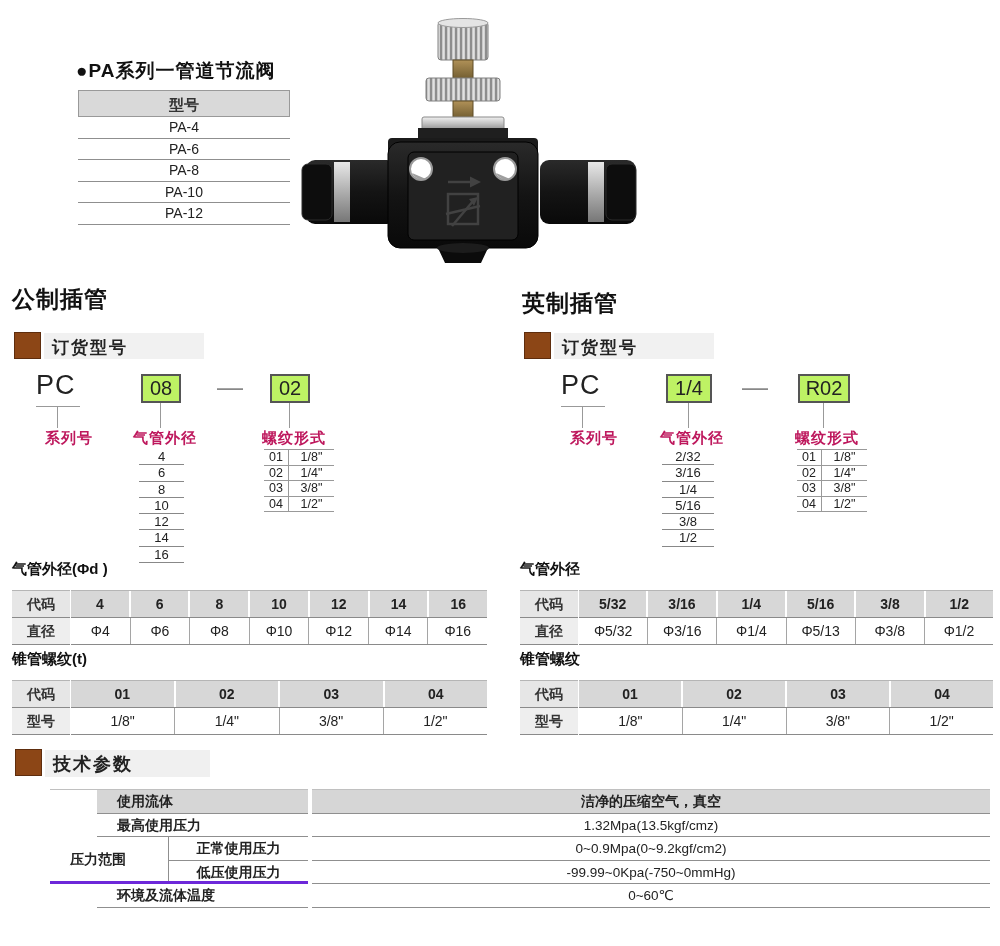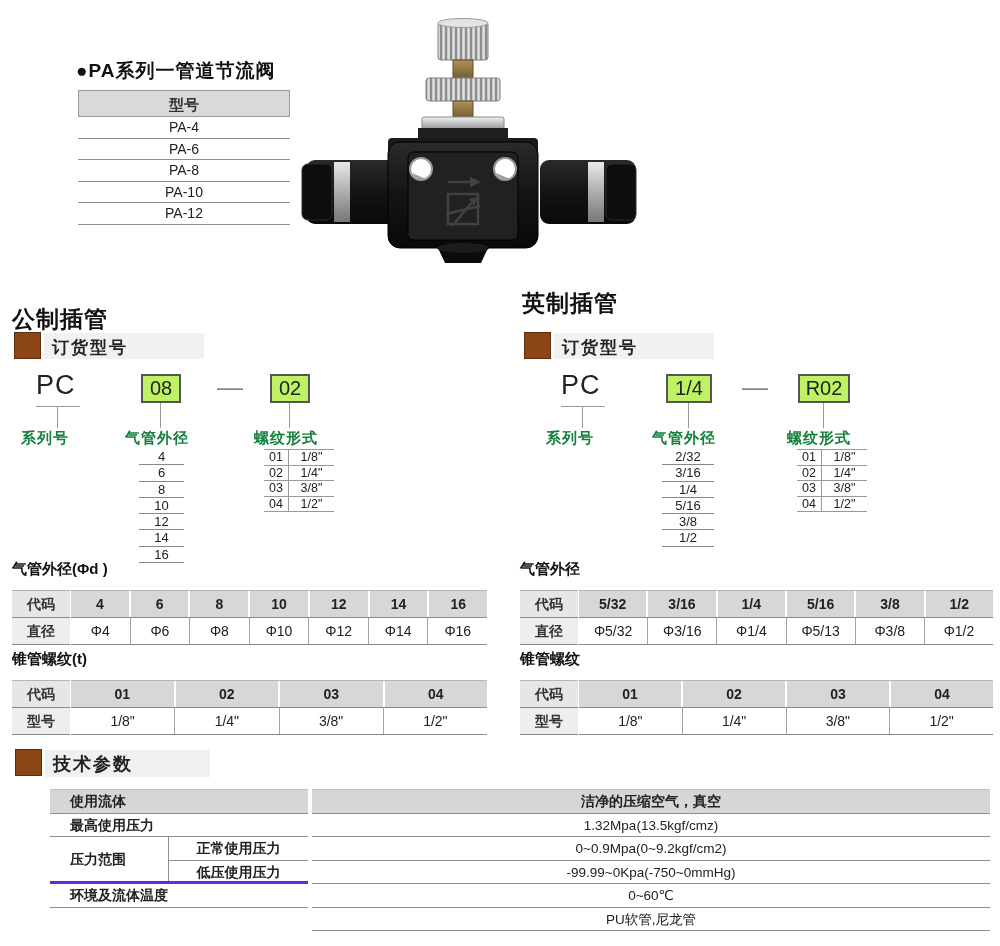--- a/index.html
+++ b/index.html
@@ -22,21 +22,21 @@
   .order-band { height:26px; background:#f1f1f1; }
   .order-label { font-size:17px; font-weight:bold; color:#222; letter-spacing:2px; }
 
   
   .code-series { font-size:27px; color:#222; letter-spacing:1px; }
   .code-box { border:2px solid #555; text-align:center; font-size:20px; color:#222;
               display:flex; align-items:center; justify-content:center; background:#bef264; }
   .code-dash { font-size:26px; color:#888; text-align:center; }
   .vline { width:1px; background:#999; }
   .hline { height:1px; background:#999; }
-  .field-label { font-size:15px; font-weight:bold; text-align:left; color:#15803d; letter-spacing:1px; }
+  .field-label { font-size:15px; font-weight:bold; text-align:right; color:#be185d; letter-spacing:1px; }
 
   .opt-list { }
   .opt-list .opt { height:16.3px; line-height:15px; text-align:center; font-size:13px;
                    border-bottom:1px solid #888; color:#222; }
 
   .mini-table { border-top:1px solid #999; }
   .mini-table .mrow { display:flex; height:15.6px; border-bottom:1px solid #999; }
   .mini-table .mc1 { width:24px; text-align:center; font-size:12.5px; line-height:15px; }
   .mini-table .mc2 { flex:1; text-align:center; font-size:12.5px; line-height:15px; border-left:1px solid #999; }
 
@@ -49,21 +49,21 @@
   .spec-data .drow { display:flex; height:27px; border-bottom:1px solid #8a8a8a; }
   .spec-data .drow.gray .dc { background:#d7d7d7; border-left:2px solid #fff; font-weight:bold; }
   .spec-data .drow.gray .dc:first-child { border-left:none; }
   .spec-data .drow.white .dc { border-left:1px solid #a5a5a5; }
   .spec-data .drow.white .dc:first-child { border-left:none; }
   .spec-data .dc { flex:1; text-align:center; line-height:26px; font-size:14px; color:#222; }
 
   
   .tech-labels { width:258px; border-top:1px solid #c0c0c0; }
   .tech-labels .trow { height:23.5px; line-height:23.5px; padding-left:20px; font-size:14px;
-                       font-weight:bold; border-bottom:1px solid #8f8f8f; color:#222; }
+                       font-weight:bold; border-bottom:1px solid #8f8f8f; color:#222;margin-left:47px; }
   .tech-labels .trow.gray { background:#d6d6d6; }
   .tech-combo { display:flex; height:47px; border-bottom:3px solid #6d28d9; }
   .tech-combo .left { width:118px; padding-left:20px; line-height:45px; font-size:14px; font-weight:bold; }
   .tech-combo .subcol { flex:1; border-left:1px solid #8f8f8f; }
   .tech-combo .subrow { height:23.5px; line-height:23.5px; text-align:center; font-size:14px; font-weight:bold; }
   .tech-combo .subrow.first { border-bottom:1px solid #8f8f8f; }
   .tech-values { width:678px; border-top:1px solid #c0c0c0; }
   .tech-values .vrow { height:23.5px; line-height:23.5px; text-align:center; font-size:13.5px;
                        border-bottom:1px solid #8f8f8f; color:#222; }
   .tech-values .vrow.gray { background:#d6d6d6; font-weight:bold; font-size:14px; }
@@ -142,21 +142,21 @@
       <rect x="148" y="180" width="30" height="30"></rect>
       <line x1="146" y1="200" x2="180" y2="192"></line>
       <line x1="152" y1="212" x2="174" y2="186"></line>
       <path d="M174,192 L178,183 L169,185 Z" fill="#424242" stroke="none"></path>
     </g>
 
     <path d="M138,234 L188,234 L181,249 L145,249 Z" fill="#0b0b0b"></path>
     <ellipse cx="163" cy="234" rx="26" ry="5" fill="#1c1c1c"></ellipse>
   </svg>
 
-  <div class="abs sec-title" style="left:12px; top:304px;">公制插管</div>
+  <div class="abs sec-title" style="left:12px; top:284px;">公制插管</div>
   <div class="abs order-band" style="left:44px; top:333px; width:160px;"></div>
   <div class="abs order-square" style="left:14px; top:332px;"></div>
   <div class="abs order-label" style="left:52px; top:336px;">订货型号</div>
 
   <div class="abs code-series" style="left:36px; top:370px;">PC</div>
   <div class="abs hline" style="left:36px; top:406px; width:44px;"></div>
   <div class="abs vline" style="left:57px; top:407px; height:21px;"></div>
   <div class="abs code-box" style="left:141px; top:374px; width:40px; height:29px;">08</div>
   <div class="abs vline" style="left:160px; top:403px; height:25px;"></div>
   <div class="abs code-dash" style="left:205px; top:372px; width:50px;">—</div>
@@ -348,16 +348,15 @@
     </div>
     <div class="trow">环境及流体温度</div>
   </div>
 
   <div class="abs tech-values" style="left:312px; top:789px;">
     <div class="vrow gray">洁净的压缩空气，真空</div>
     <div class="vrow">1.32Mpa(13.5kgf/cmz)</div>
     <div class="vrow">0~0.9Mpa(0~9.2kgf/cm2)</div>
     <div class="vrow">-99.99~0Kpa(-750~0mmHg)</div>
     <div class="vrow">0~60℃</div>
-    <div class="vrow">PU软管,尼龙管</div>
   </div>
 
 </div>
 
 </body></html>

